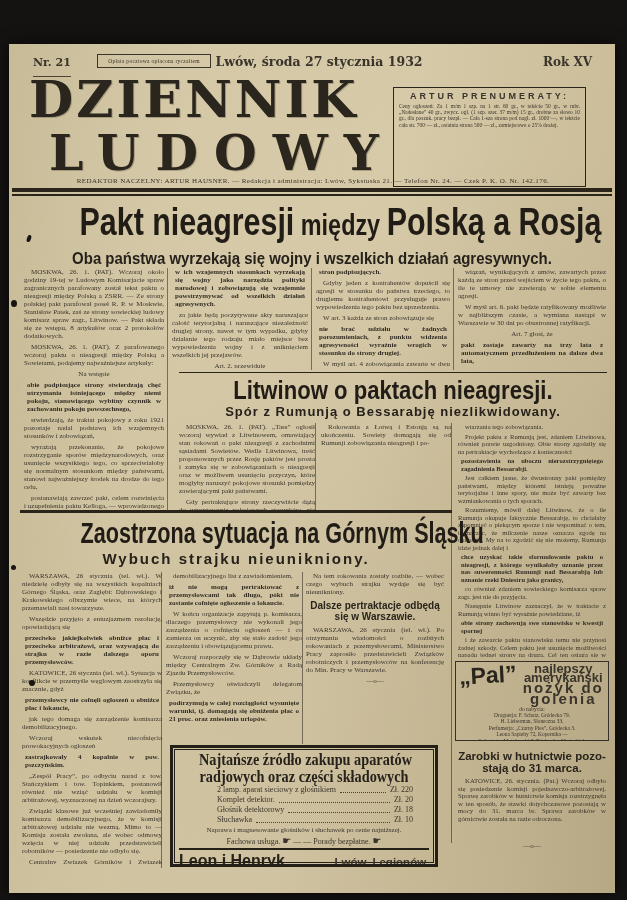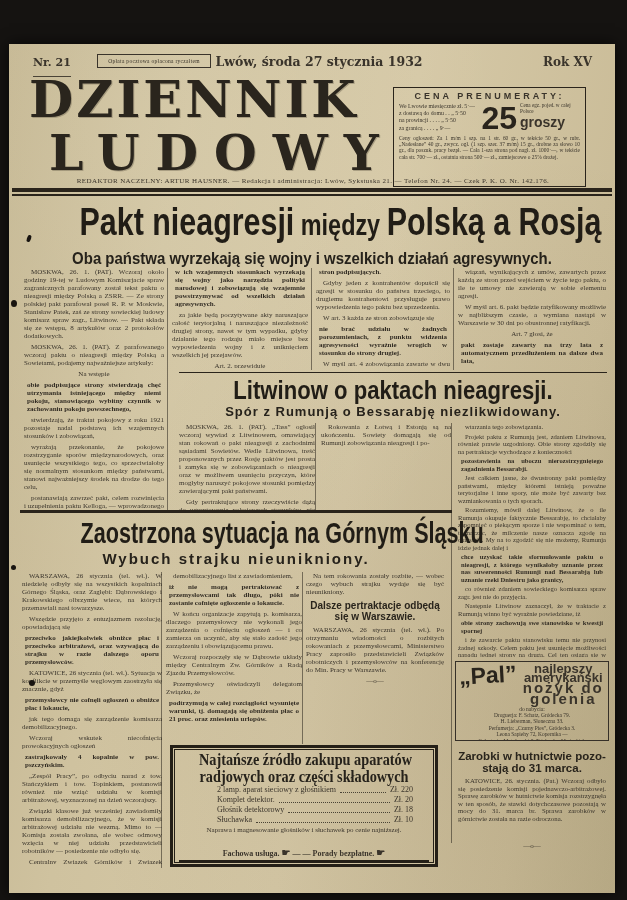--- a/index.html
+++ b/index.html
@@ -104,21 +104,21 @@
   #sl-c3{left:297px;top:528px;width:138px;height:168px;}
   #vs6{left:152px;top:528px;height:296px;}
   #vs7{left:293px;top:528px;height:172px;}
   
   #radiobox{left:161px;top:701px;width:268px;height:122px;border:3px solid #241f17;box-shadow:inset 0 0 0 1px #cfc2a0, inset 0 0 0 2px #241f17;
     padding:3px 6px;box-sizing:border-box;overflow:hidden;}
   .ra-title{text-align:center;font-weight:bold;font-size:17px;line-height:17px;color:#26221b;transform:scaleX(.84);white-space:nowrap;}
   .ra-row{display:flex;font-size:8px;line-height:10px;margin:0 16px 0 38px;}
   .ra-dots{flex:1;border-bottom:1px dotted #4a4436;margin:0 4px 2px;}
   #ra-note1{text-align:center;font-size:7px;margin-top:1px;}
-  #ra-note2{text-align:center;font-size:8px;font-weight:bold;margin-top:13px;}
+  #ra-note2{text-align:center;font-size:8px;font-weight:normal;margin-top:1px;}
   .hand{font-size:10px;}
   #ra-foot{display:flex;align-items:baseline;justify-content:center;gap:8px;border-top:2px solid #241f17;margin-top:2px;padding-top:2px;}
   #ra-name{font-size:16px;font-weight:bold;color:#26221b;}
   #ra-addr{font-size:11.5px;font-weight:bold;border-bottom:2px solid #26221b;}
   
   .speck{border-radius:50%;background:#181410;}
   #sp1{left:2px;top:256px;width:6px;height:7px;}
   #sp2{left:2px;top:521px;width:5px;height:5px;}
   #sp3{left:20px;top:636px;width:6px;height:6px;}
   #sp4{left:18px;top:191px;width:4px;height:7px;border-radius:40%;transform:rotate(20deg);}
@@ -133,34 +133,21 @@
   <span class="abs serif" id="dateline">Lwów, środa 27 stycznia 1932</span>
   <span class="abs serif" id="yearlbl">Rok XV</span>
 
   <div class="abs serif" id="mast2">LUDOWY</div>
   <div class="abs serif" id="mast1">DZIENNIK</div>
   <div class="abs" id="editorline">REDAKTOR NACZELNY: ARTUR HAUSNER. — Redakcja i administracja: Lwów, Sykstuska 21. — Telefon Nr. 24. — Czek P. K. O. Nr. 142.176.</div>
   <div class="abs rule" id="rule1"></div>
   <div class="abs rule" id="rule2"></div>
 
   <div class="abs" id="pricebox">
-    <div class="sans" id="pb-title">CENA PRENUMERATY:</div>
-    <div id="pb-flex">
-      <div id="pb-lines">
-          <p>We Lwowie miesięcznie zł. 5·—</p>
-          <p>z dostawą do domu . . „ 5·50</p>
-          <p>na prowincji . . . . „ 5·50</p>
-          <p>za granicą . . . . „ 9·—</p>
-        </div>
-      <div id="pb-big" class="sans">25</div>
-      <div id="pb-bigright">
-        <div id="pb-note">Cena egz. pojed. w całej Polsce</div>
-        <div id="pb-unit" class="sans">groszy</div>
-      </div>
-    </div>
+    <div class="sans" id="pb-title">ARTUR PRENUMERATY:</div>
     <div id="pb-rates">Ceny ogłoszeń: Za 1 m/m 1 szp. na 1 str. 60 gr., w tekście 50 gr., w rubr. „Nadesłane” 40 gr., zwycz. ogł. (1 szp. szer. 37 m/m) 15 gr., drobne za słowo 10 gr., dla poszuk. pracy bezpł. — Cała 1-sza strona pod nagł. zł. 1000·—, w tekście cała str. 700·— zł., ostatnia strona 500·— zł., zamiejscowe o 25% drożej.</div>
   </div>
 
   <div class="abs sans cond" id="headline">
     <span class="h-big">Pakt nieagresji</span><span class="h-mid"> między </span><span class="h-big">Polską a Rosją</span>
   </div>
   <div class="abs sans cond" id="subhead">Oba państwa wyrzekają się wojny i wszelkich działań agresywnych.</div>
 
   <div class="abs col" id="lead-c1">
       <p>MOSKWA, 26. 1. (PAT). Wczoraj około godziny 19-tej w Ludowym Komisarjacie spraw zagranicznych parafowany został tekst paktu o nieagresji między Polską a ZSRR. — Ze strony polskiej pakt parafował poseł R. P. w Moskwie, Stanisław Patek, zaś ze strony sowieckiej ludowy komisarz spraw zagr., Litwinow. — Pakt składa się ze wstępu, 8 artykułów oraz 2 protokołów dodatkowych.</p>

